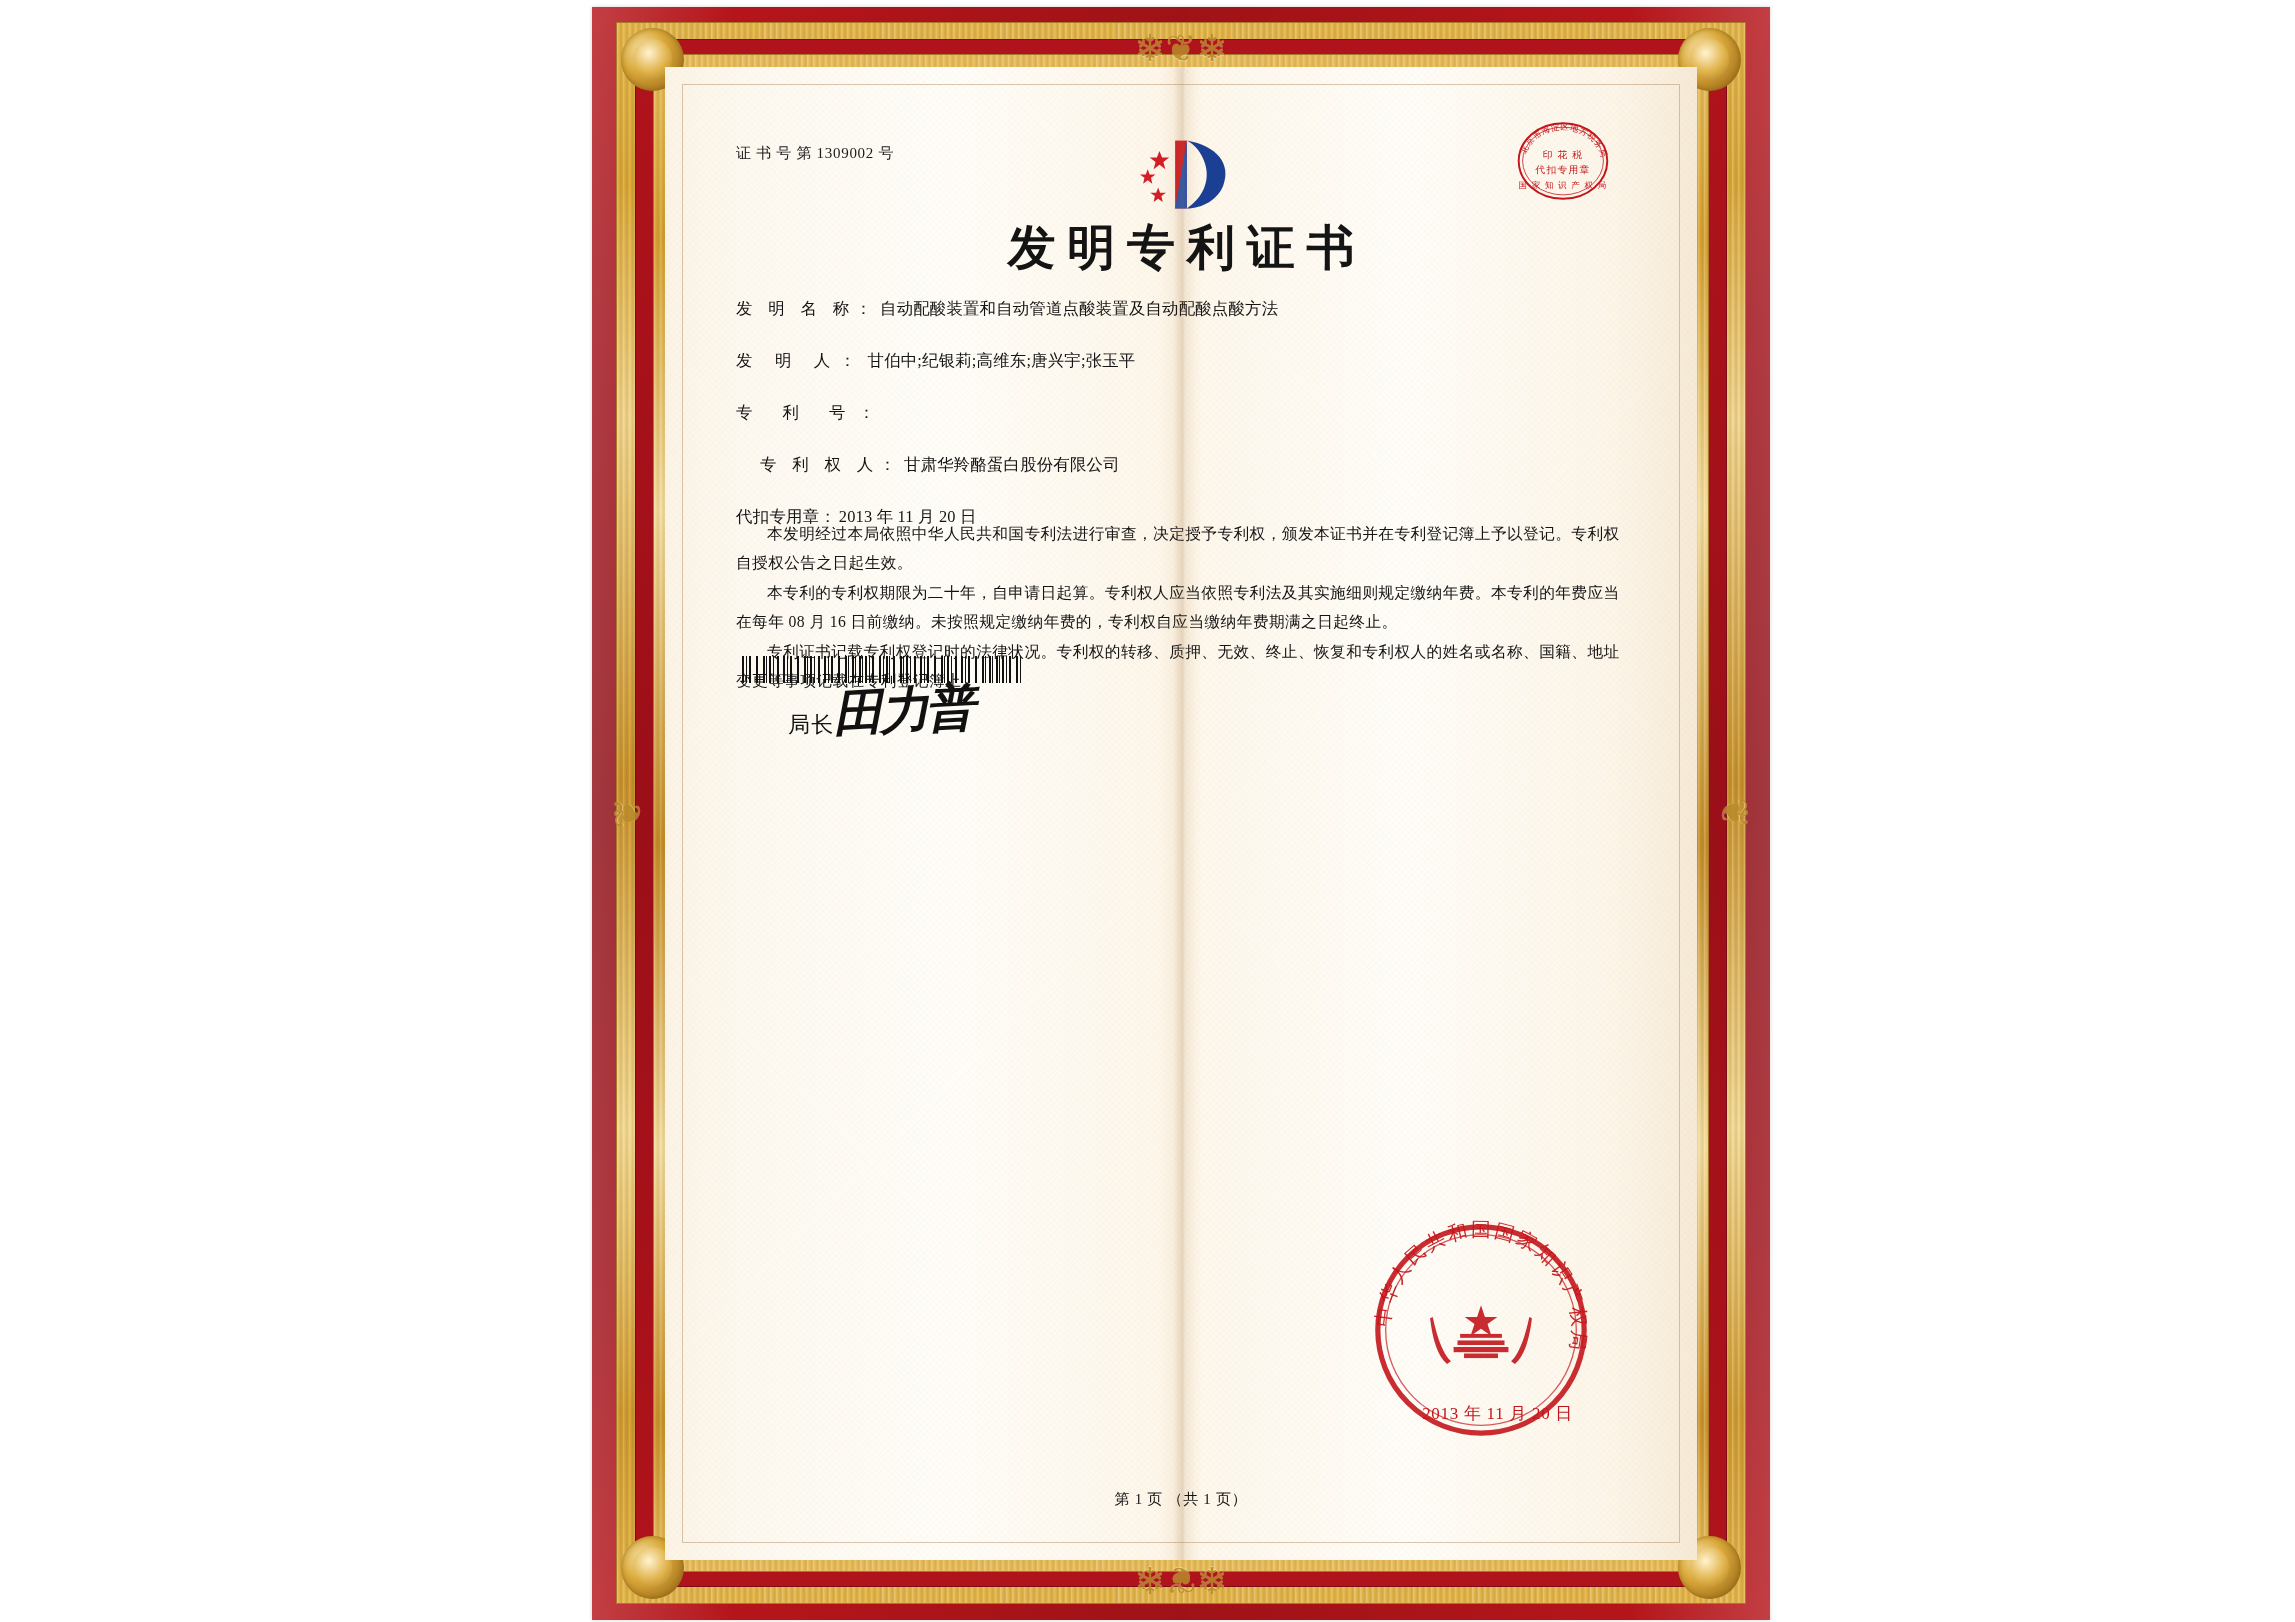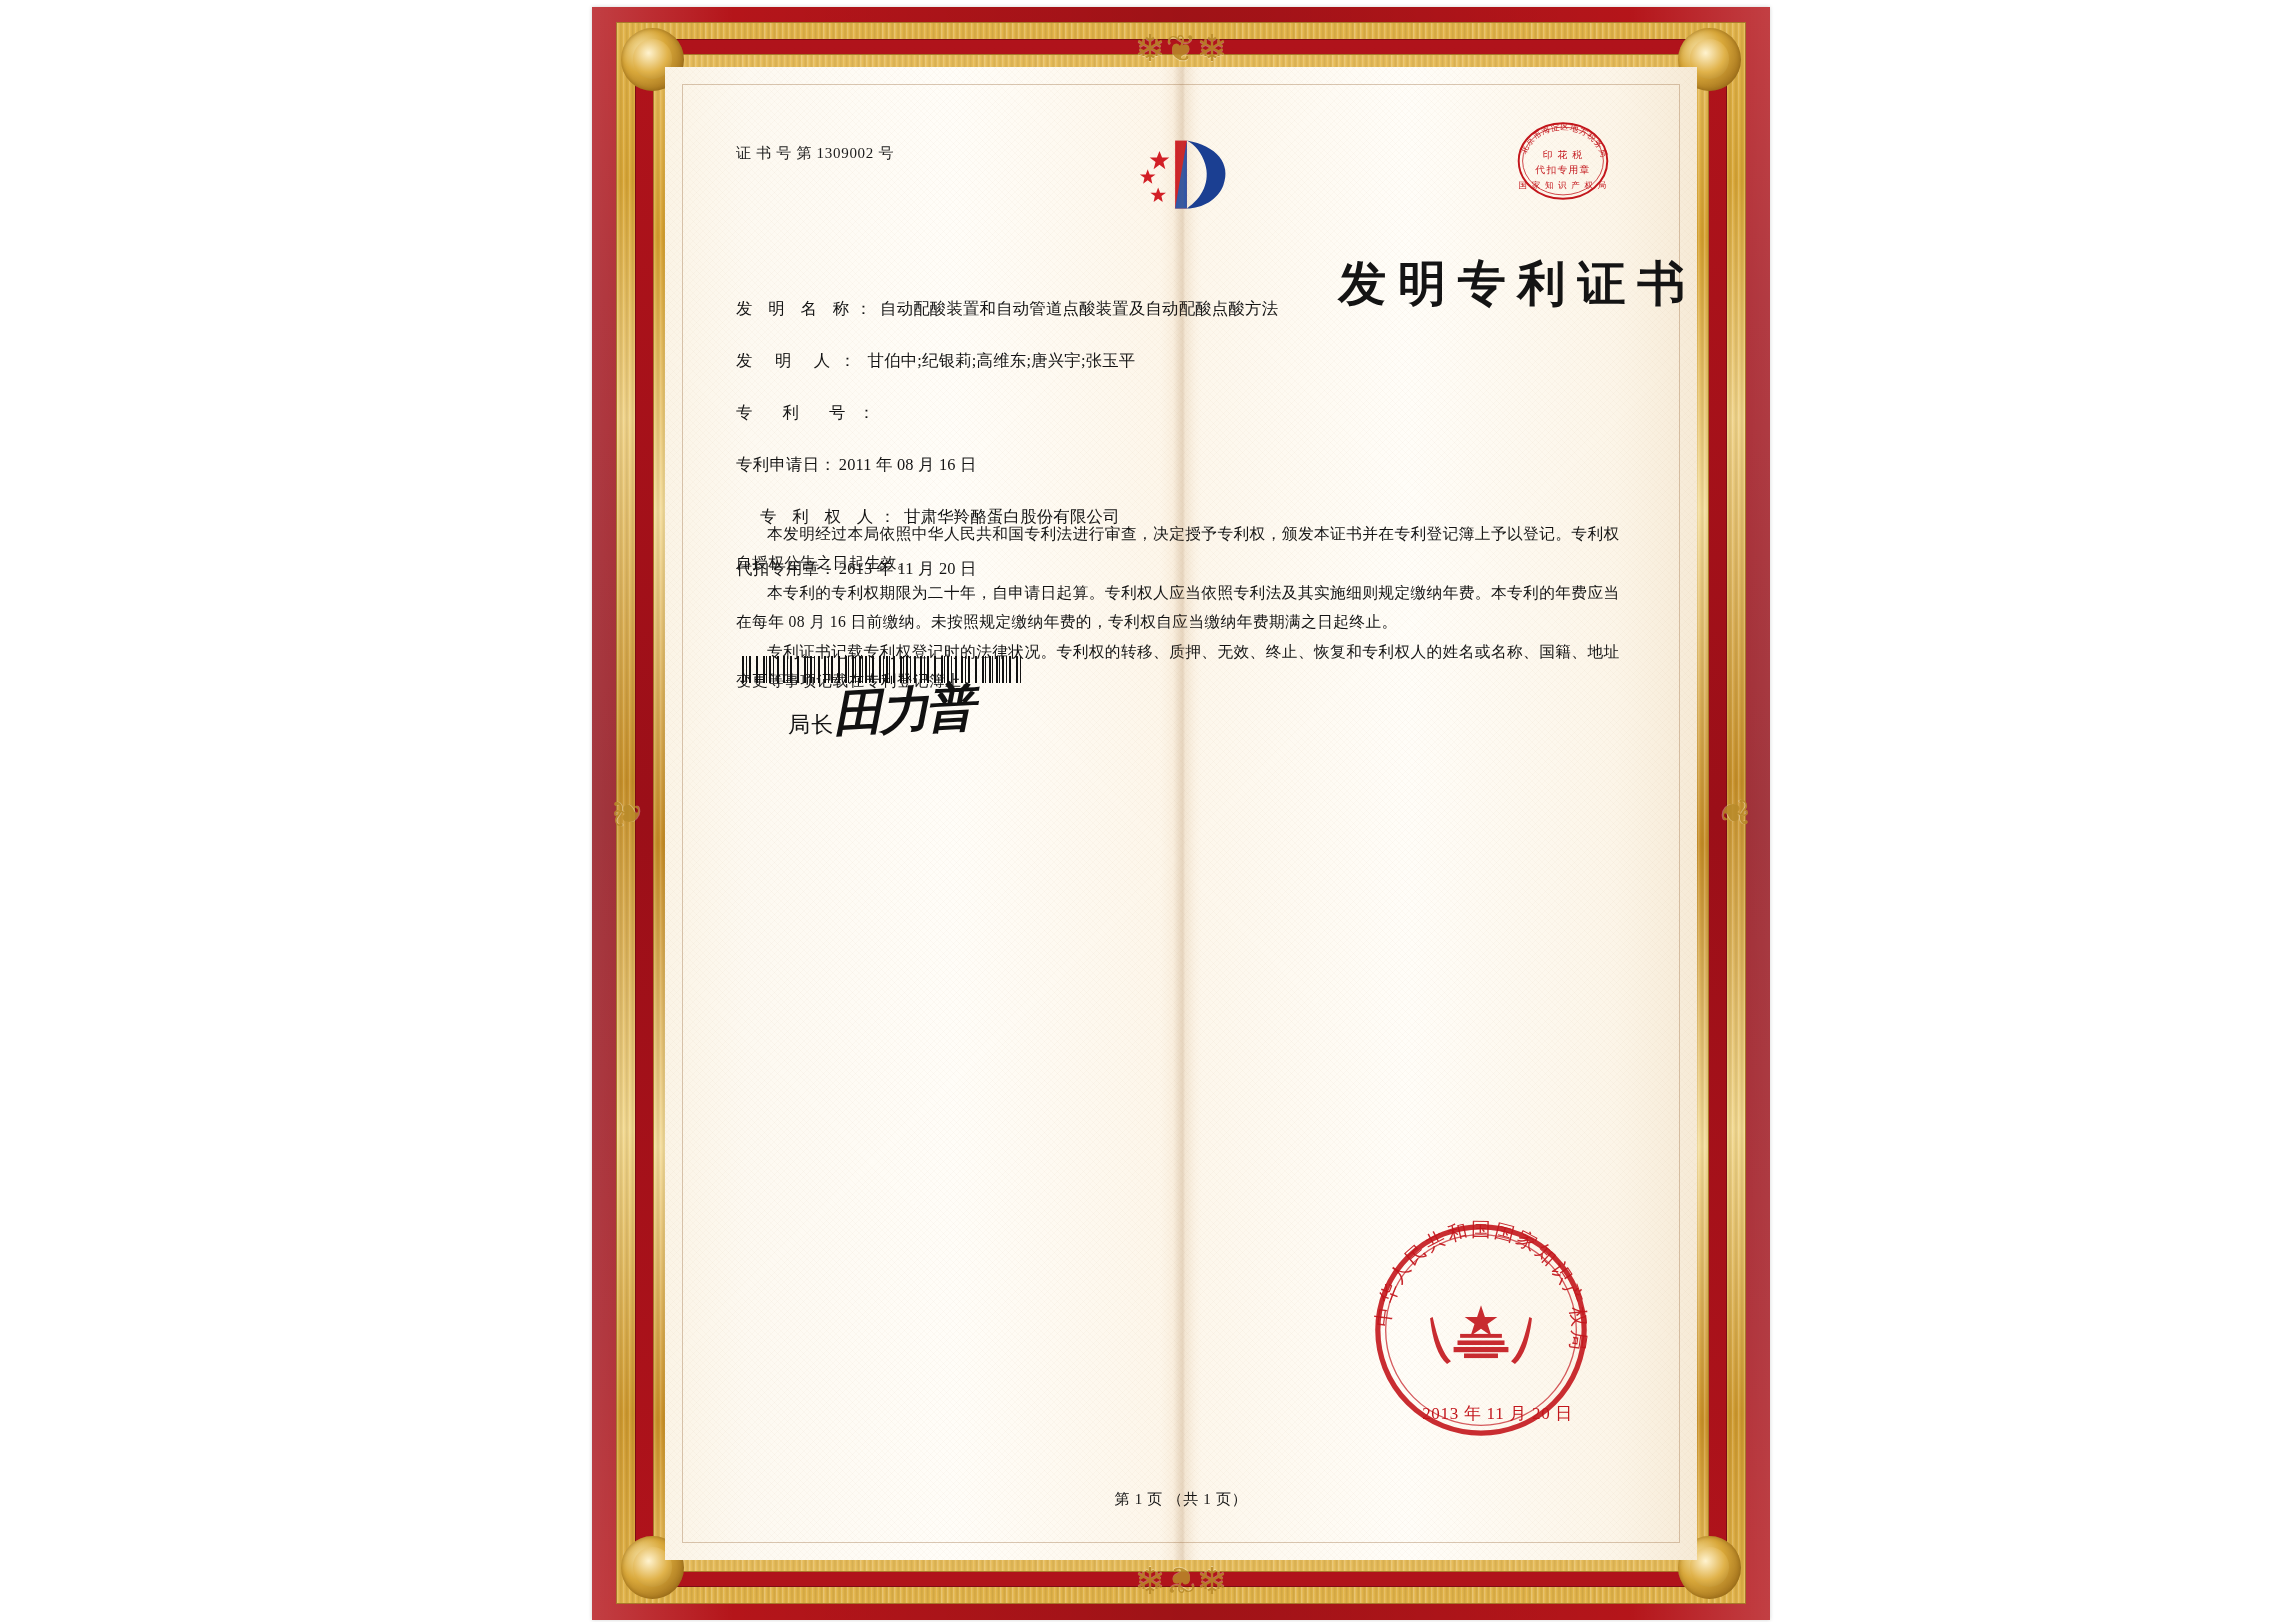--- a/index.html
+++ b/index.html
@@ -181,28 +181,27 @@
     right: 73px;
     top: 51px;
     width: 122px;
     height: 86px;
   }
 
   .title {
     position: absolute;
     left: 0; right: 0;
     top: 149px;
-    text-align: right;
+    text-align: center;
     font-size: 48px;
     font-weight: 700;
     letter-spacing: 11.8px;
     color: #141414;
     text-indent: 11.8px;
     font-family: "DejaVu Serif", "Liberation Serif", serif;
-    margin-top: 36px;
   }
 
   .fields {
     position: absolute;
     left: 71px;
     top: 230px;
     right: 65px;
   }
   .field-row {
     display: flex;
@@ -378,24 +377,20 @@
             <span class="field-label">发 明 名 称：</span>
             <span class="field-value">自动配酸装置和自动管道点酸装置及自动配酸点酸方法</span>
           </div>
           <div class="field-row inventor">
             <span class="field-label">发 明 人：</span>
             <span class="field-value">甘伯中;纪银莉;高维东;唐兴宇;张玉平</span>
           </div>
           <div class="field-row patentno">
             <span class="field-label">专 利 号：</span>
           </div>
-          <div class="field-row">
-            <span class="field-label">专利申请日：</span>
-            <span class="field-value">2011 年 08 月 16 日</span>
-          </div>
           <div class="field-row holder">
             <span class="field-label">专 利 权 人：</span>
             <span class="field-value">甘肃华羚酪蛋白股份有限公司</span>
           </div>
           <div class="field-row">
             <span class="field-label">代扣专用章：</span>
             <span class="field-value">2013 年 11 月 20 日</span>
           </div>
         </div>
 

